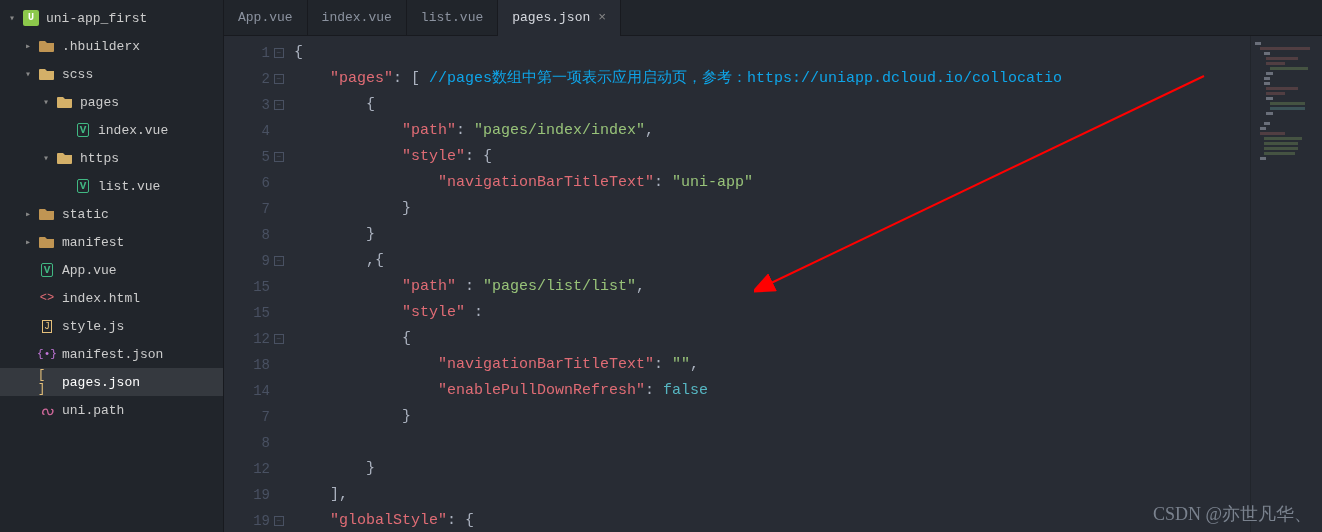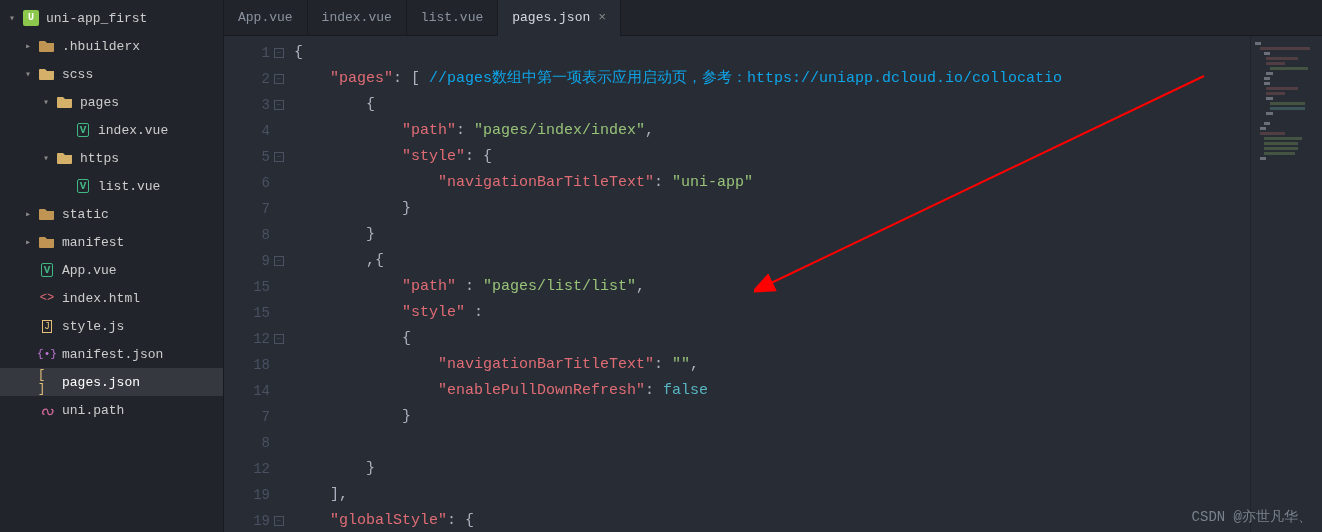--- a/index.html
+++ b/index.html
@@ -172,22 +172,22 @@
       margin-bottom: 2px;
       opacity: 0.5;
     }
     
     
     .watermark {
       position: absolute;
       bottom: 6px;
       right: 10px;
       color: #7a828e;
-      font-size: 14px;
-      font-family: Liberation Mono, monospace;
+      font-size: 18px;
+      font-family: Liberation Serif, serif;
     }
   </style>
 </head>
 <body>
 
 <div class="container">
   <div class="sidebar">
     <div class="tree-item">
       <span class="chevron">▾</span>
       <span class="file-icon">

